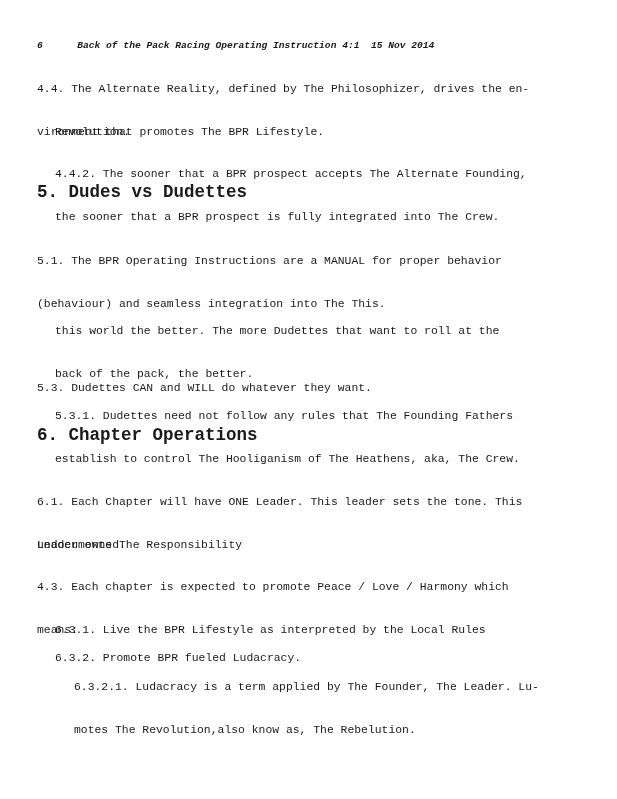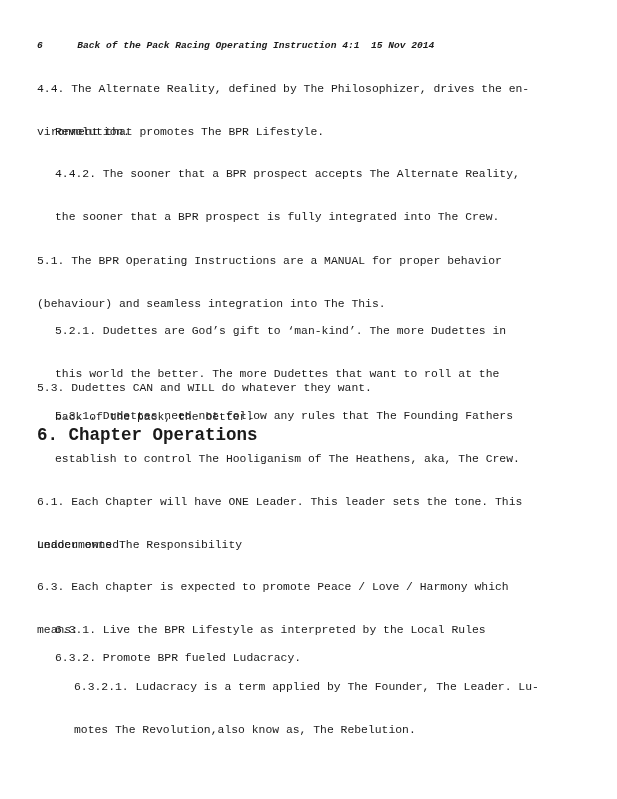--- a/index.html
+++ b/index.html
@@ -24,33 +24,33 @@
   <div class="p l1" style="top:54px">
     <div>4.4. The Alternate Reality, defined by The Philosophizer, drives the en-</div>
     <div>vironment that promotes The BPR Lifestyle.</div>
   </div>
 
   <div class="p l2" style="top:97px">
     <div>Revolution.</div>
   </div>
 
   <div class="p l2" style="top:139px">
-    <div>4.4.2. The sooner that a BPR prospect accepts The Alternate Reality,</div>
+    <div>4.4.2. The sooner that a BPR prospect accepts The Alternate Founding,</div>
     <div>the sooner that a BPR prospect is fully integrated into The Crew.</div>
   </div>
 
+  <div class="h" style="top:182px">5. Dudes vs Dudettes</div>
 
   <div class="p l1" style="top:226px">
     <div>5.1. The BPR Operating Instructions are a MANUAL for proper behavior</div>
     <div>(behaviour) and seamless integration into The This.</div>
   </div>
 
 
   <div class="p l2" style="top:296px">
-    <div>5.2.1. Dudettes are God’s gift to ‘man-kind’. The more Dudettes in</div>
     <div>this world the better. The more Dudettes that want to roll at the</div>
     <div>back of the pack, the better.</div>
   </div>
 
   <div class="p l1" style="top:353px">
     <div>5.3. Dudettes CAN and WILL do whatever they want.</div>
   </div>
 
   <div class="p l2" style="top:381px">
     <div>5.3.1. Dudettes need not follow any rules that The Founding Fathers</div>
@@ -62,21 +62,21 @@
   <div class="p l1" style="top:467px">
     <div>6.1. Each Chapter will have ONE Leader. This leader sets the tone. This</div>
     <div>Leader owns The Responsibility</div>
   </div>
 
   <div class="p l1" style="top:510px">
     <div>undocumented.</div>
   </div>
 
   <div class="p l1" style="top:552px">
-    <div>6.3. Each chapter is expected to promote Peace / Love / Harmony which</div>
+    <div>4.3. Each chapter is expected to promote Peace / Love / Harmony which</div>
     <div>means:</div>
   </div>
 
   <div class="p l2" style="top:595px">
     <div>6.3.1. Live the BPR Lifestyle as interpreted by the Local Rules</div>
   </div>
 
   <div class="p l2" style="top:623px">
     <div>6.3.2. Promote BPR fueled Ludacracy.</div>
   </div>

